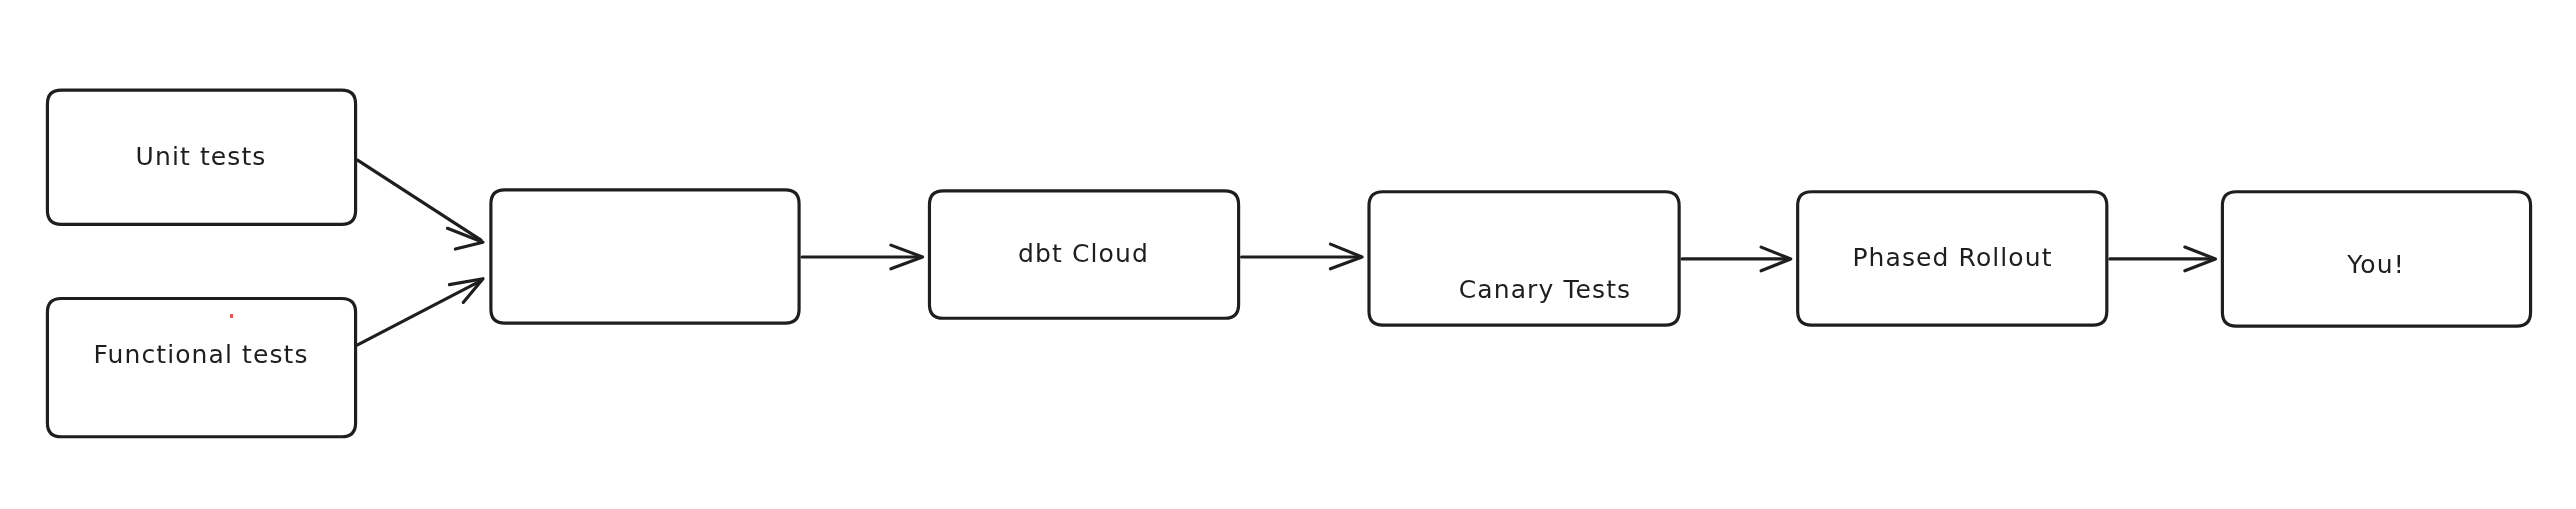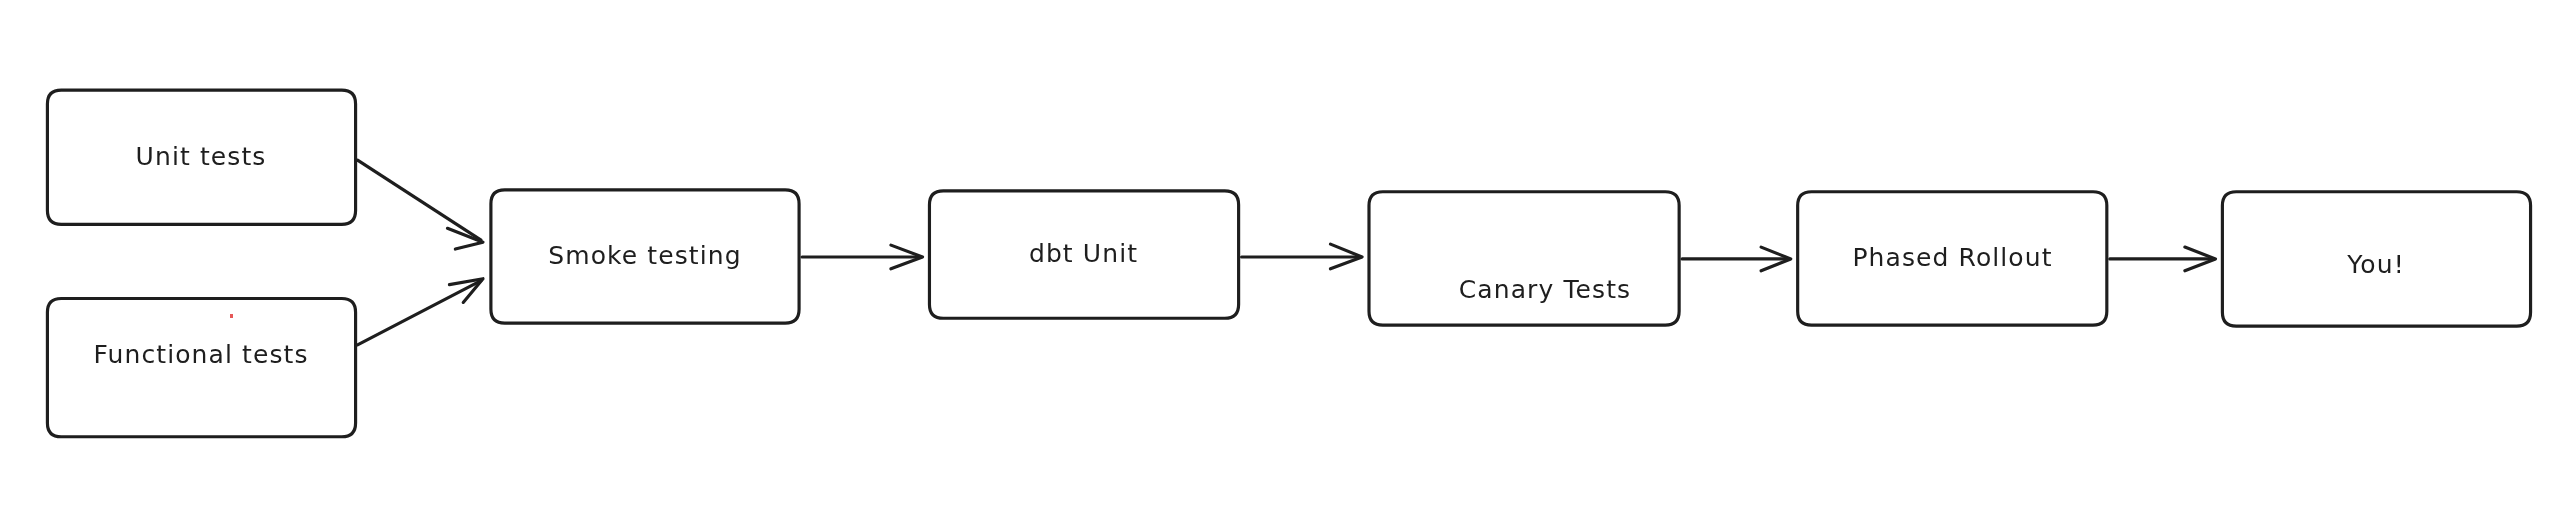--- a/index.html
+++ b/index.html
@@ -140,26 +140,23 @@
   </svg>
 
   <div class="node-label" style="left:47px; top:90px; width:308px; height:134px;">
     <span class="line">Unit tests</span>
   </div>
 
   <div class="node-label" style="left:47px; top:286px; width:308px; height:138px;">
     <span class="line">Functional tests</span>
   </div>
 
-  <div class="node-label" style="left:491px; top:190px; width:308px; height:133px;">
-    <span class="line">Smoke testing</span>
-  </div>
 
   <div class="node-label" style="left:929px; top:191px; width:309px; height:127px;">
-    <span class="line">dbt Unit</span>
+    <span class="line">dbt Cloud</span>
   </div>
 
   <div class="node-label" style="left:1390px; top:192px; width:310px; height:110px;margin-top:43px;">
     <span class="line">Canary Tests</span>
   </div>
 
   <div class="node-label" style="left:1798px; top:192px; width:309px; height:133px;">
     <span class="line">Phased Rollout</span>
   </div>
 

